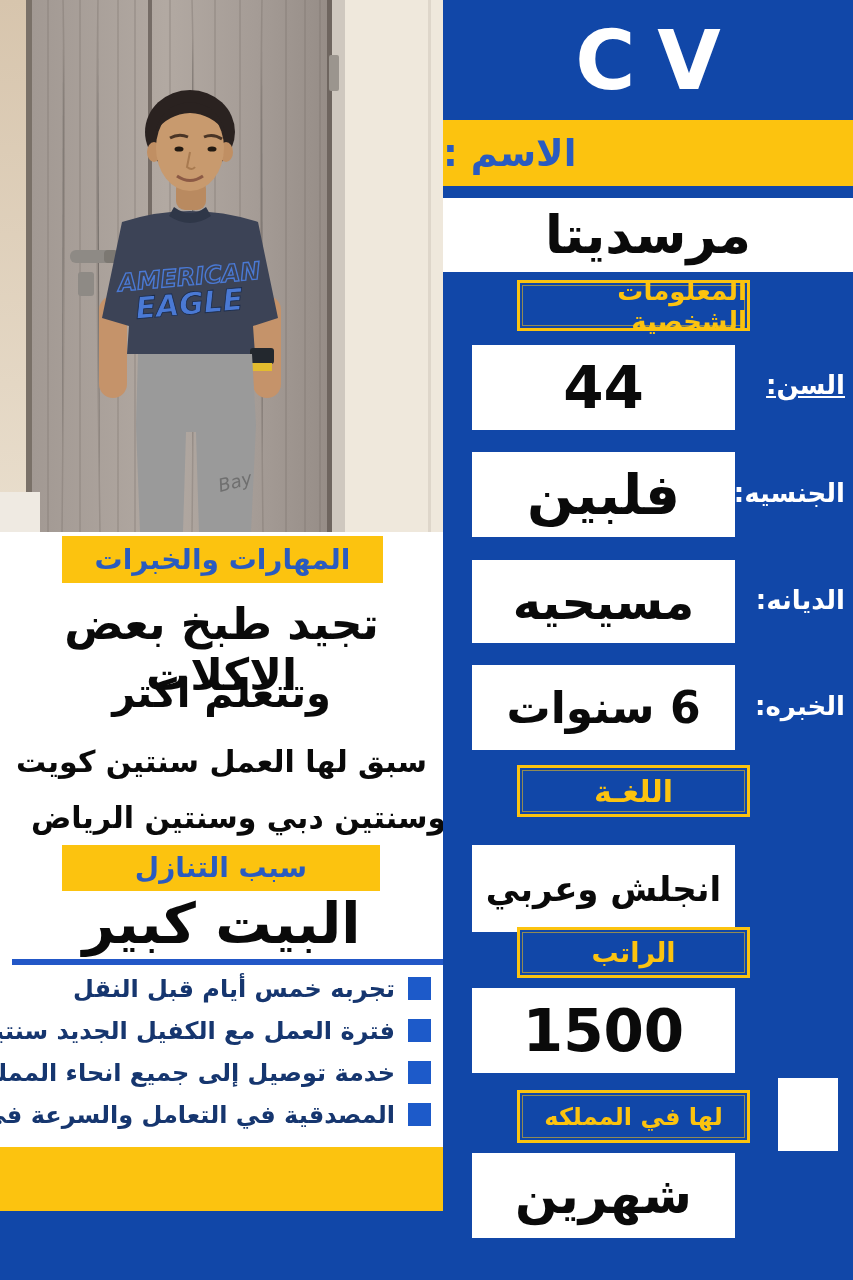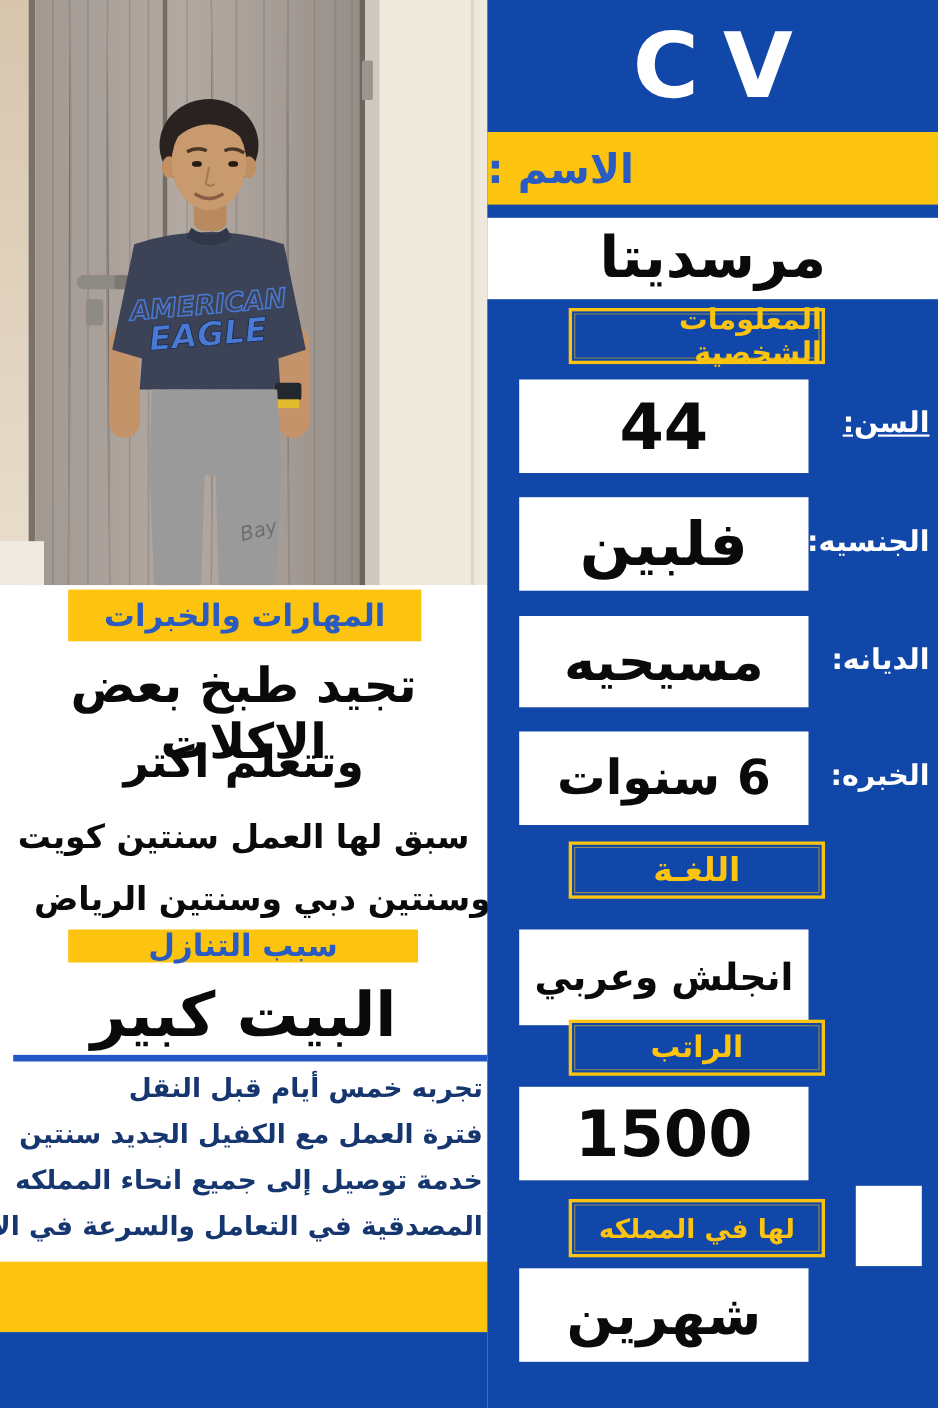--- a/index.html
+++ b/index.html
@@ -18,24 +18,24 @@
   .left-col{position:absolute;left:0;top:0;width:443px;height:1280px;background:#fff;}
   .photo{position:absolute;left:0;top:0;width:443px;height:532px;display:block;}
   .band{position:absolute;background:var(--yellow);display:flex;align-items:center;justify-content:center;}
   .skills-band{left:62px;top:536px;width:321px;height:47px;}
   .band-text{color:var(--header-text-blue);font-weight:800;font-size:28px;line-height:1;}
   .ltext{position:absolute;left:0;width:443px;text-align:center;color:var(--text-black);font-weight:800;direction:rtl;}
   .skill-line1{top:598px;font-size:44px;}
   .skill-line2{top:670px;font-size:40px;}
   .exp-line1{top:744px;font-size:30px;}
   .exp-line2{top:800px;font-size:30px;margin-left:17px;}
-  .reason-band{left:62px;top:845px;width:318px;height:30px;}
+  .reason-band{left:62px;top:845px;width:318px;height:46px;}
   .reason-value{top:891px;font-size:56px;}
   .divider{position:absolute;left:12px;top:959px;width:431px;height:6px;background:#2257c7;}
-  .bullets{position:absolute;left:0;top:972px;width:443px;direction:rtl;margin-left:44px;}
+  .bullets{position:absolute;left:0;top:972px;width:443px;direction:rtl;}
   .bullet-row{display:flex;align-items:center;justify-content:flex-start;padding-right:12px;margin-bottom:9px;height:33px;}
   .bullet-sq{width:23px;height:23px;background:var(--bullet-square-blue);margin-left:13px;flex:0 0 auto;}
   .bullet-text{color:var(--bullet-navy);font-weight:800;font-size:24px;white-space:nowrap;line-height:1;}
   .yellow-footer{position:absolute;left:0;top:1147px;width:443px;height:64px;background:var(--yellow);}
   .blue-footer{position:absolute;left:0;top:1211px;width:443px;height:69px;background:var(--blue);}
 
   
   .right-col{position:absolute;left:443px;top:0;width:410px;height:1280px;background:var(--blue);}
   .cv-title{position:absolute;left:0;top:0;width:410px;height:120px;display:flex;align-items:center;justify-content:center;
             color:#fff;font-weight:800;font-size:82px;letter-spacing:22px;padding-left:22px;}

